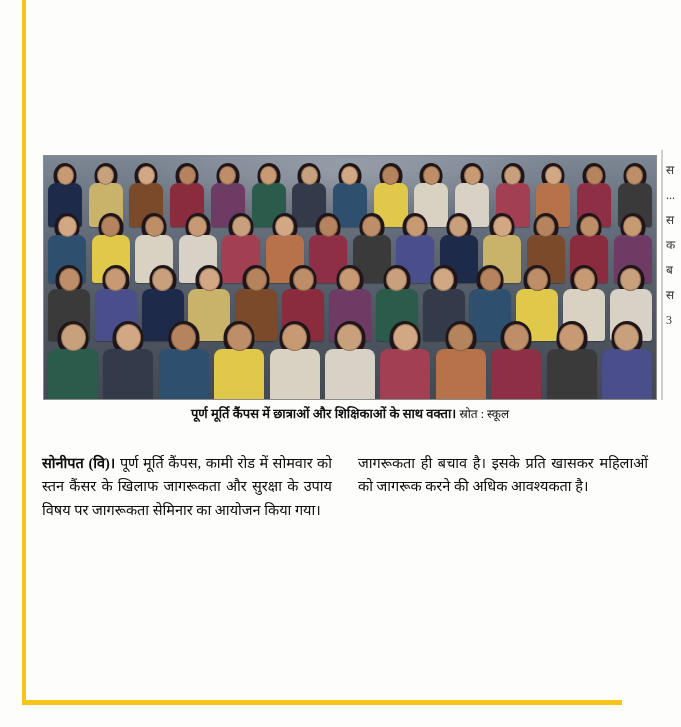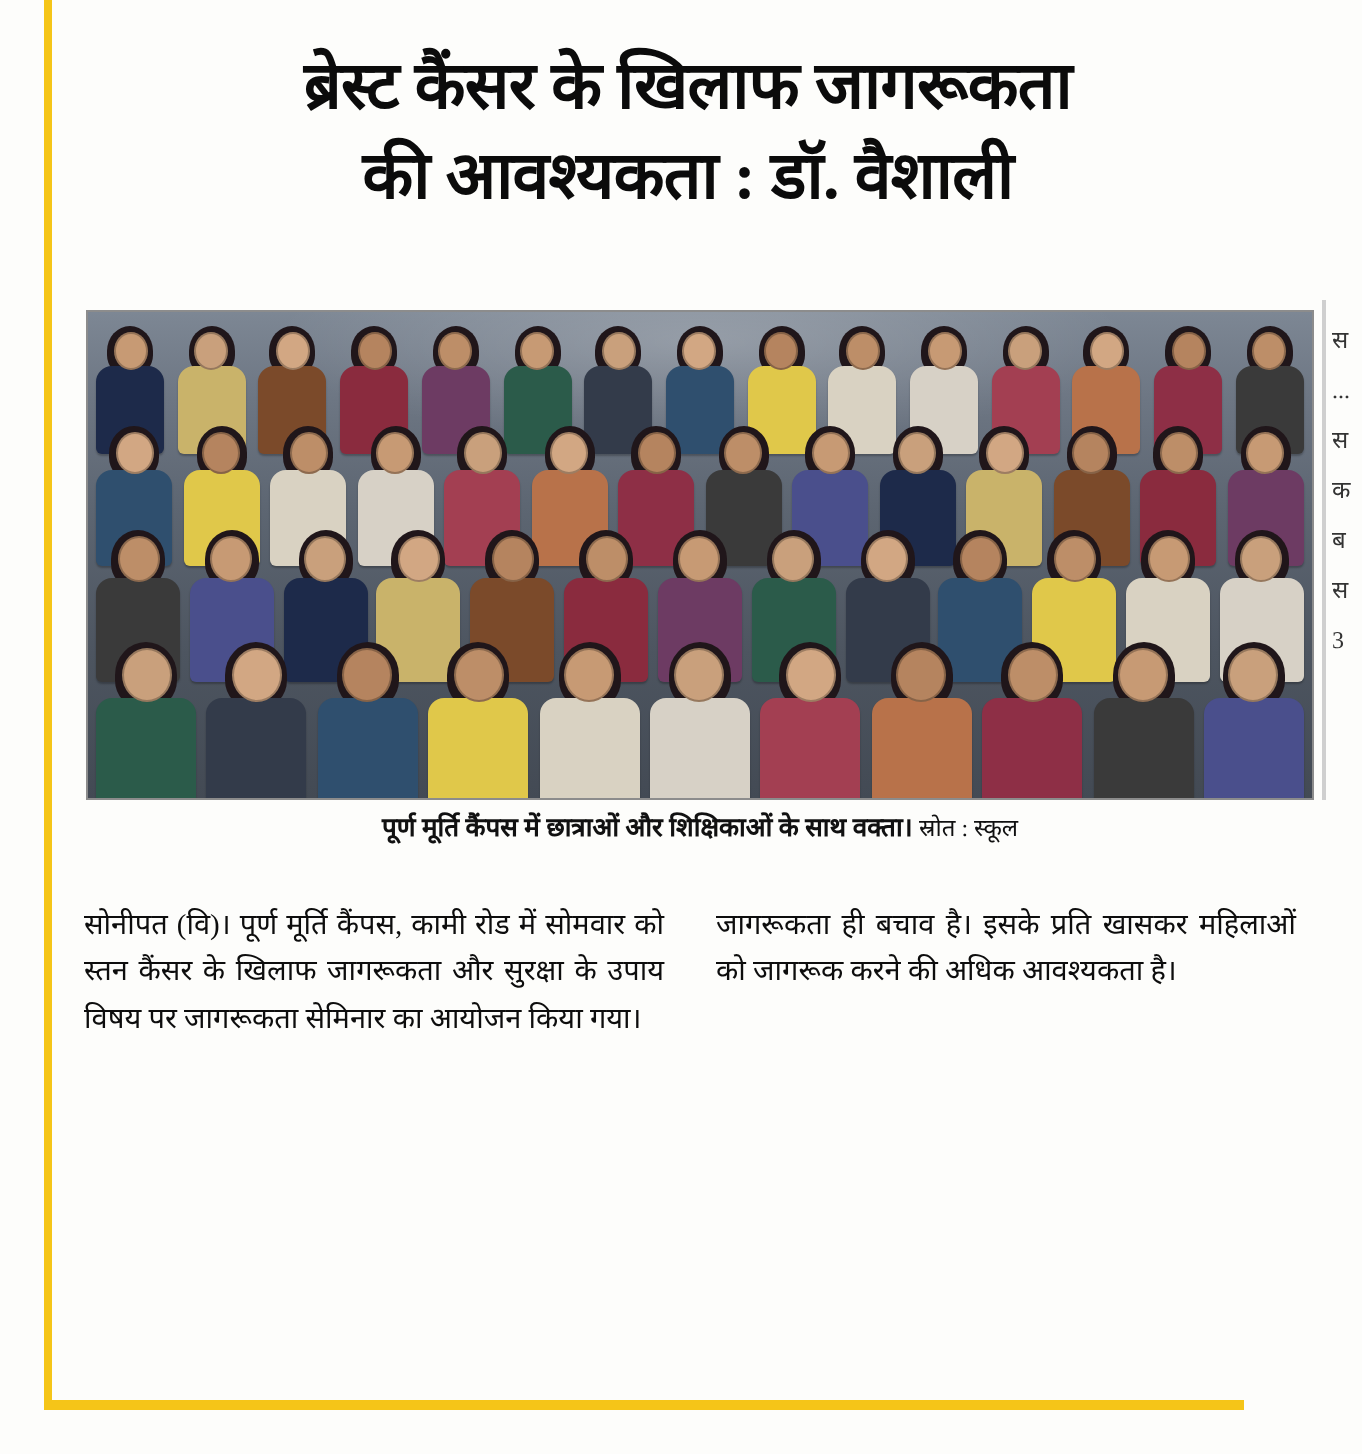--- a/index.html
+++ b/index.html
@@ -136,21 +136,21 @@
     font-size: 14.5px;
     line-height: 1.62;
     color: #0d0d0d;
     text-align: justify;
     text-justify: inter-word;
   }
   .col-left { left: 42px; }
   .col-right { left: 358px; }
   .col p { margin: 0 0 2px 0; }
   .col p.indent { text-indent: 16px; }
-  .dateline { font-weight: normal; }
+  .dateline { font-weight: bold; }
 
   
   .edge-col {
     position: absolute;
     left: 666px;
     top: 158px;
     width: 15px;
     font-family: "Liberation Serif", serif;
     font-size: 12px;
     line-height: 2.1;
@@ -162,24 +162,20 @@
 </style>
 </head>
 <body>
 
 <div class="page">
 
   <div class="left-rule"></div>
   <div class="bottom-rule"></div>
   <div class="right-edge-rule"></div>
 
-  <div class="headline">
-    <span class="ln">ब्रेस्ट कैंसर के खिलाफ जागरूकता</span>
-    <span class="ln">की आवश्यकता : डॉ. वैशाली</span>
-  </div>
 
   <div class="photo-wrap">
     <div class="photo" id="photo">
         <div class="crowd-row" style="top: 10px;">
           <div class="person">
             <div class="hair" style="width: 23px; height: 25px; top: -3px;"></div>
             <div class="head" style="width: 17px; height: 19px; background: rgb(199, 154, 116);"></div>
             <div class="body" style="width: 34px; height: 44px; background: rgb(29, 42, 74);"></div>
           </div>
           <div class="person">

